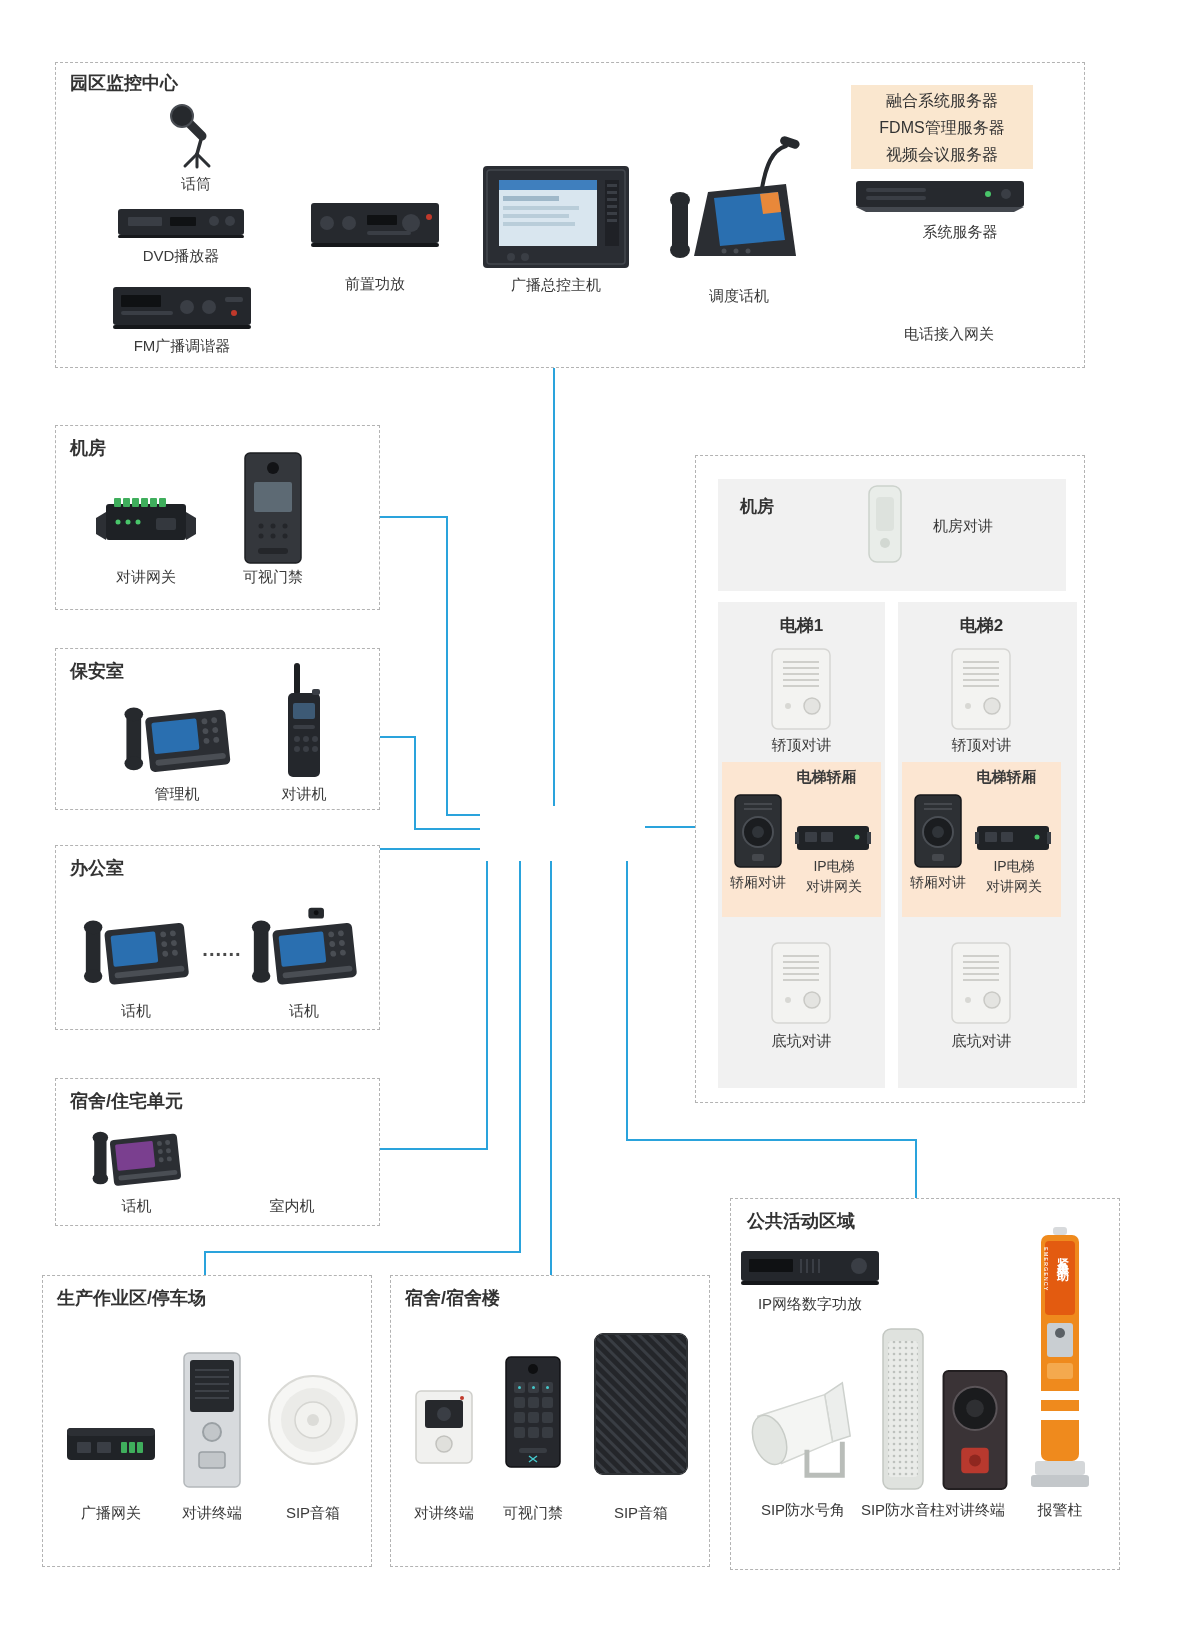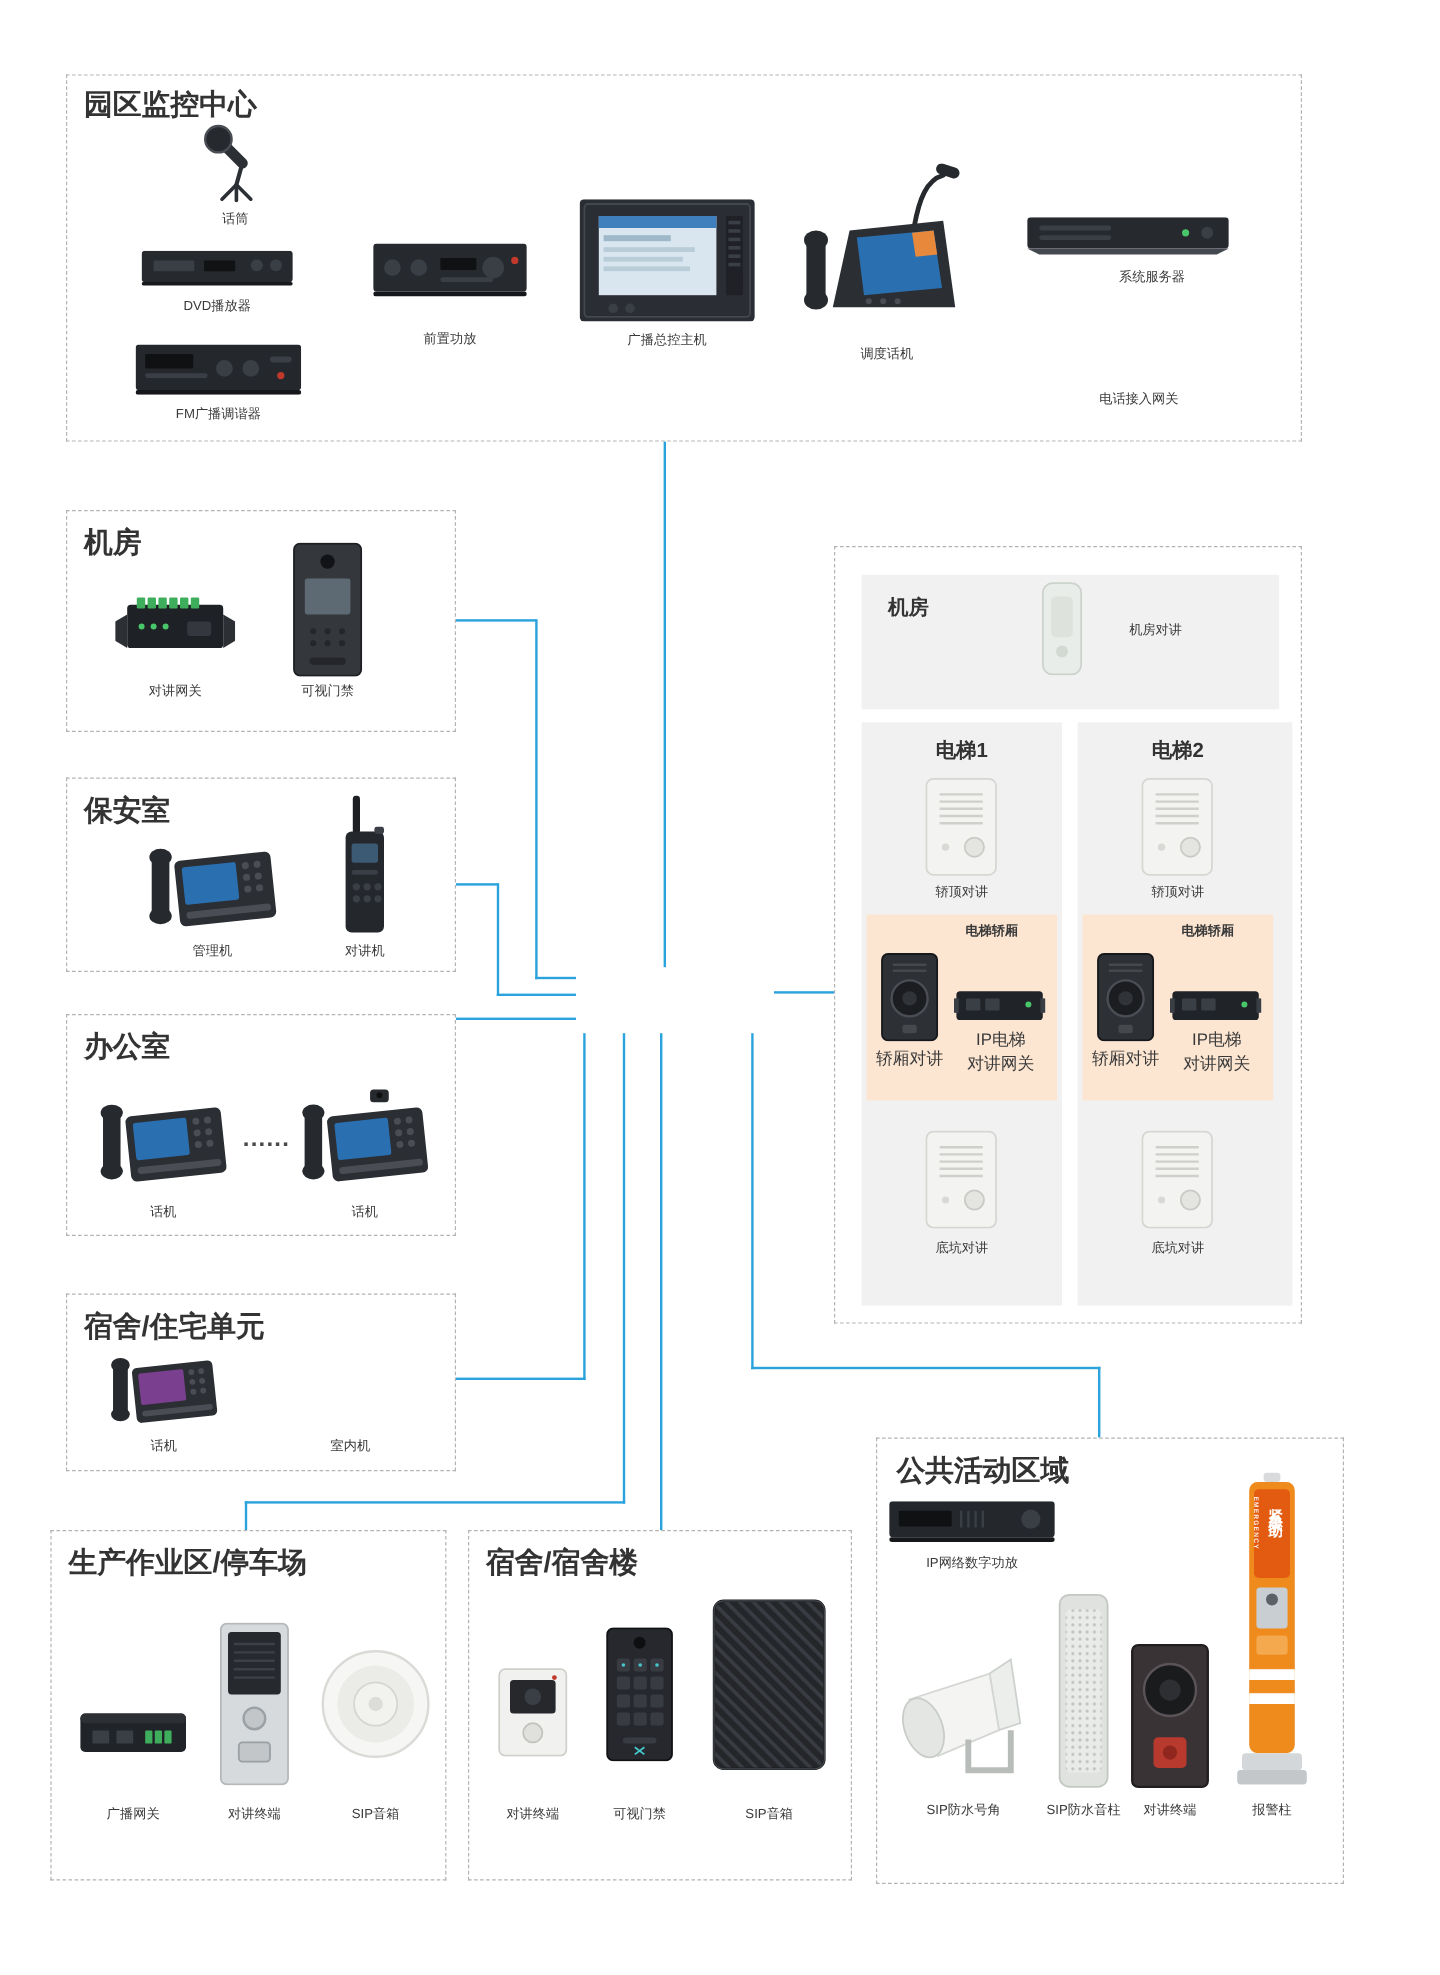--- a/index.html
+++ b/index.html
@@ -1,21 +1,21 @@
 <!DOCTYPE html>
 <html><head>
 <meta charset="utf-8">
 <style>
 *{margin:0;padding:0;box-sizing:border-box}
 html,body{background:#fff}
 body{font-family:"Liberation Sans","DejaVu Sans",sans-serif;color:#333}
 .canvas{position:relative;width:1200px;height:1646px;background:#fff;overflow:hidden;margin:0 auto}
 .dbox{position:absolute;border:1.5px dashed #b3b3b3;background:#fff}
-.btitle{position:absolute;font-size:24px;font-weight:bold;color:#333;white-space:nowrap}
-.lbl{position:absolute;font-size:11px;color:#3a3a3a;text-align:center;white-space:nowrap}
+.btitle{position:absolute;font-size:18px;font-weight:bold;color:#333;white-space:nowrap}
+.lbl{position:absolute;font-size:15px;color:#3a3a3a;text-align:center;white-space:nowrap}
 .sm{font-size:14px}
 .dev{position:absolute}
 .dev svg{width:100%;height:100%;display:block}
 .bl{position:absolute;background:#2aa3dc}
 .ol{position:absolute;background:#f5a329}
 .hl{height:2px}
 .vl{width:2px}
 .lan{position:absolute;background:#2596cc;color:#fff;display:flex;align-items:center;justify-content:center;font-size:19px;font-weight:bold;letter-spacing:1px}
 .gpanel{position:absolute;background:#f1f1f1}
 .ppanel{position:absolute;background:#fce6d2}
@@ -147,20 +147,25 @@
         <circle cx="60" cy="115" r="2.5" fill="#4a4e54"></circle>
           <circle cx="72" cy="115" r="2.5" fill="#4a4e54"></circle>
           <circle cx="84" cy="115" r="2.5" fill="#4a4e54"></circle>
         <rect x="8" y="58" width="16" height="62" rx="8" fill="#26292d"></rect>
         <ellipse cx="16" cy="64" rx="10" ry="8" fill="#26292d"></ellipse>
         <ellipse cx="16" cy="114" rx="10" ry="8" fill="#26292d"></ellipse>
       </svg>
     </div>
     <div class="lbl" style="left:608px;top:224px;width:150px">调度话机</div>
 
+    <div class="note" style="left:795px;top:22px;width:182px;height:84px">
+      <div>融合系统服务器</div>
+      <div>FDMS管理服务器</div>
+      <div>视频会议服务器</div>
+    </div>
 
     <div class="dev" style="left:800px;top:118px;width:168px;height:32px">
       <svg viewBox="0 0 168 32">
         <rect width="168" height="26" rx="3" fill="#26292e"></rect>
         <path d="M0 26 L10 31 L158 31 L168 26 Z" fill="#44484f"></path>
         <g fill="#3a3e45">
             <rect x="10" y="7" width="60" height="4" rx="2"></rect>
             <rect x="10" y="15" width="60" height="4" rx="2"></rect>
           </g>
         <circle cx="150" cy="13" r="5" fill="#3a3e45"></circle>

